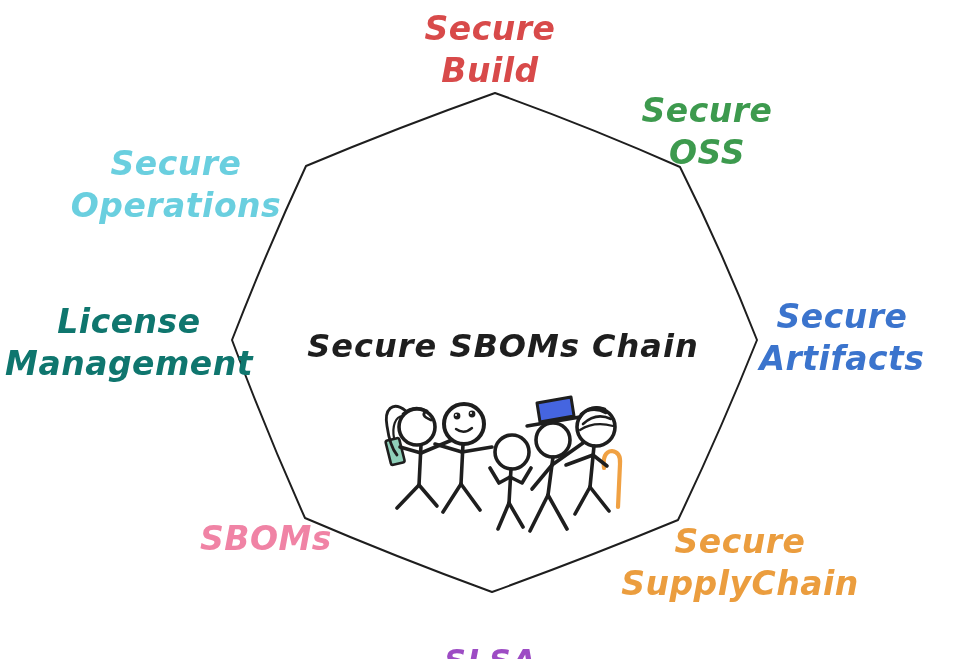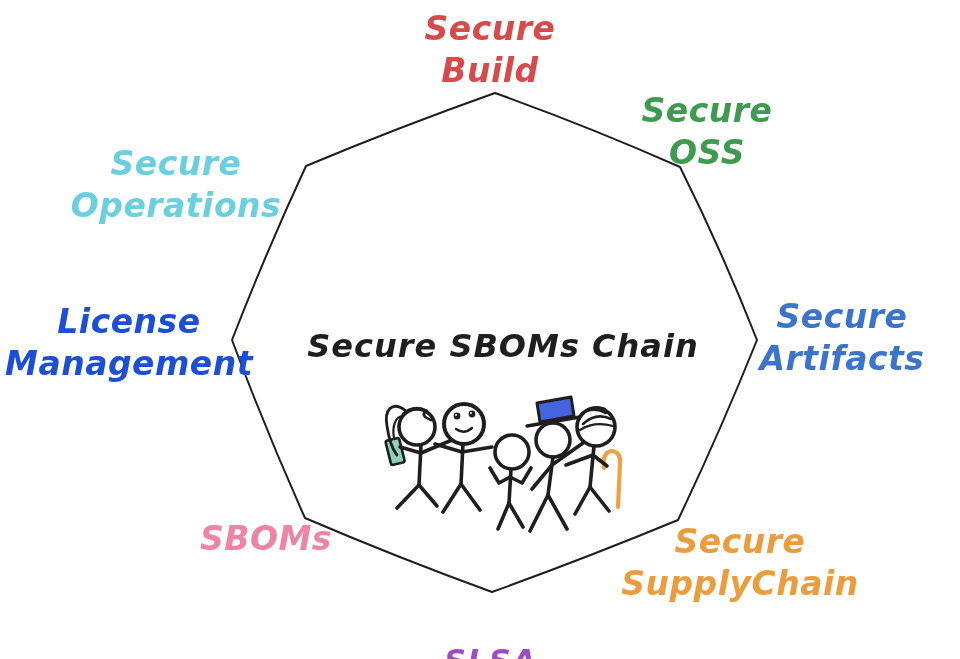--- a/index.html
+++ b/index.html
@@ -132,21 +132,21 @@
   <div class="node-label" id="label-secure-artifacts" style="color: rgb(59, 116, 205);">Secure
 Artifacts</div>
 
   <div class="node-label" id="label-secure-supplychain" style="color: rgb(235, 157, 62);">Secure
 SupplyChain</div>
 
   <div class="node-label" id="label-slsa" style="color: rgb(157, 76, 196);">SLSA</div>
 
   <div class="node-label" id="label-sboms" style="color: rgb(240, 131, 165);">SBOMs</div>
 
-  <div class="node-label" id="label-license-management" style="color: #1d4ed8;">License
+  <div class="node-label" id="label-license-management" style="color: #0f766e;">License
 Management</div>
 
   <div class="node-label" id="label-secure-operations" style="color: rgb(106, 207, 223);">Secure
 Operations</div>
 
   <div class="center-label" style="color: rgb(30, 30, 30);">Secure SBOMs Chain</div>
 
 </div>
 
 </body></html>

